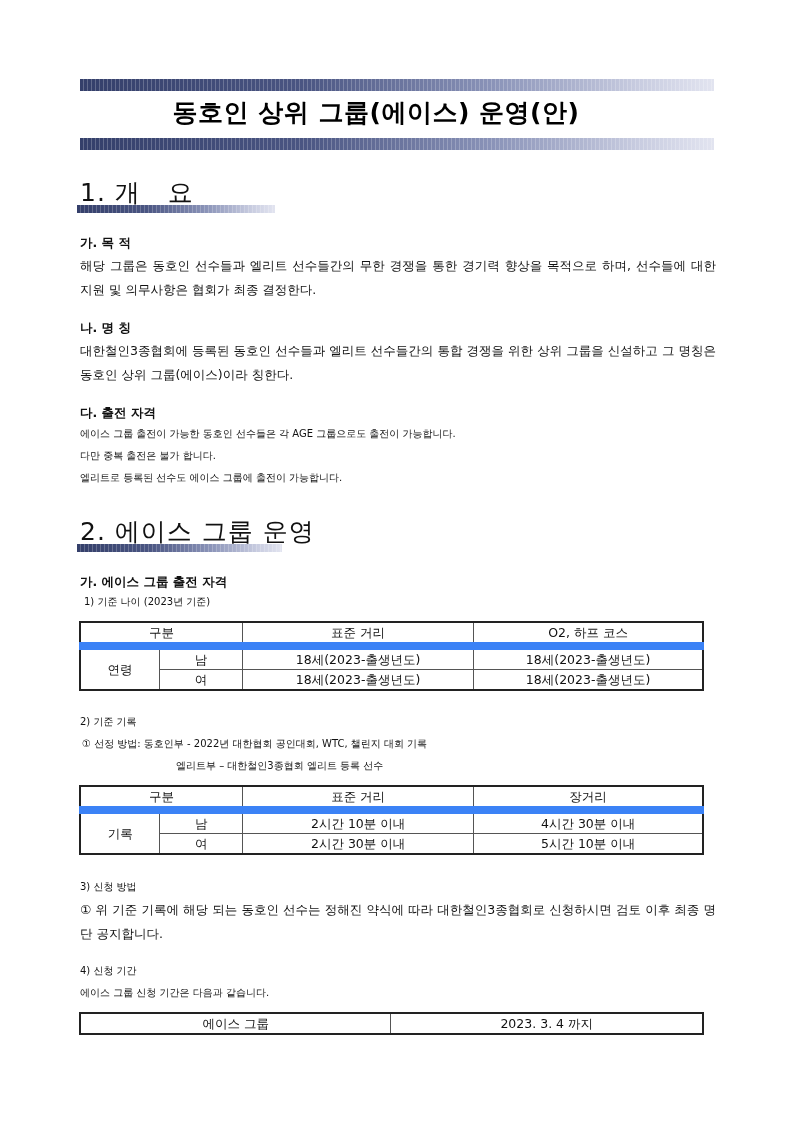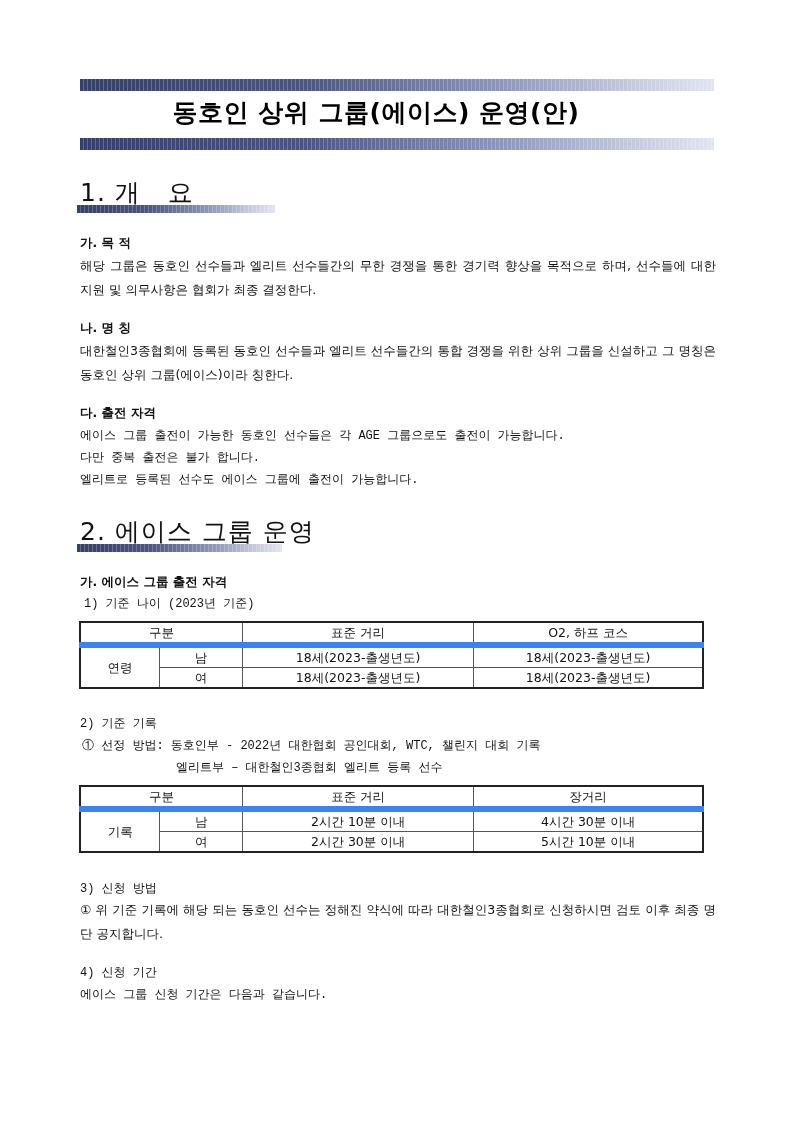--- a/index.html
+++ b/index.html
@@ -20,29 +20,29 @@
     font-size: 25px; font-weight: bold; letter-spacing: 0.5px; color: #000;
   }
   .section-title {
     position: absolute; left: 80px; font-size: 25px; color: #111; letter-spacing: 1px;
   }
   .sub-title { position: absolute; left: 80px; font-size: 12.5px; font-weight: bold; color: #111; }
   .para {
     position: absolute; left: 80px; width: 636px; font-size: 12.5px; line-height: 24px; color: #111;
     text-align: justify;
   }
-  .line { position: absolute; font-size: 12px; color: #111; white-space: nowrap; font-family: Liberation Mono, monospace; }
+  .line { position: absolute; font-size: 10px; color: #111; white-space: nowrap; }
   table.grid {
     position: absolute; border-collapse: collapse; font-size: 12.5px; color: #111;
     border: 2px solid #222;
   }
   table.grid td {
     border: 1px solid #555; text-align: center; padding: 0; height: 19px; line-height: 19px;
   }
-  table.grid tr.head td { border-bottom: 6px solid #3b82f6; }
+  table.grid tr.head td { border-bottom: 8px solid #3b82f6; }
 </style>
 </head>
 <body>
 
 <div class="bar" style="left:80px; top:79px; width:634px;"></div>
 <div class="doc-title">동호인 상위 그룹(에이스) 운영(안)</div>
 <div class="bar" style="left:80px; top:138px; width:634px;"></div>
 
 <div class="section-title" style="top:176px; white-space:pre;">1. 개   요</div>
 <div class="bar small" style="left:77px; top:205px; width:198px;"></div>
@@ -127,14 +127,18 @@
 
 <div class="line" style="left:80px; top:964px;">4) 신청 기간</div>
 <div class="line" style="left:80px; top:986px;text-align:right;">에이스 그룹 신청 기간은 다음과 같습니다.</div>
 
 <table class="grid" style="left:79px; top:1012px; width:625px;">
   <colgroup>
       <col style="width:312px">
       <col style="width:313px">
     </colgroup>
   <tbody>
+  <tr>
+    <td>에이스 그룹</td>
+    <td>2023. 3. 4 까지</td>
+  </tr>
 </tbody>
   </table>
 
 </body></html>

